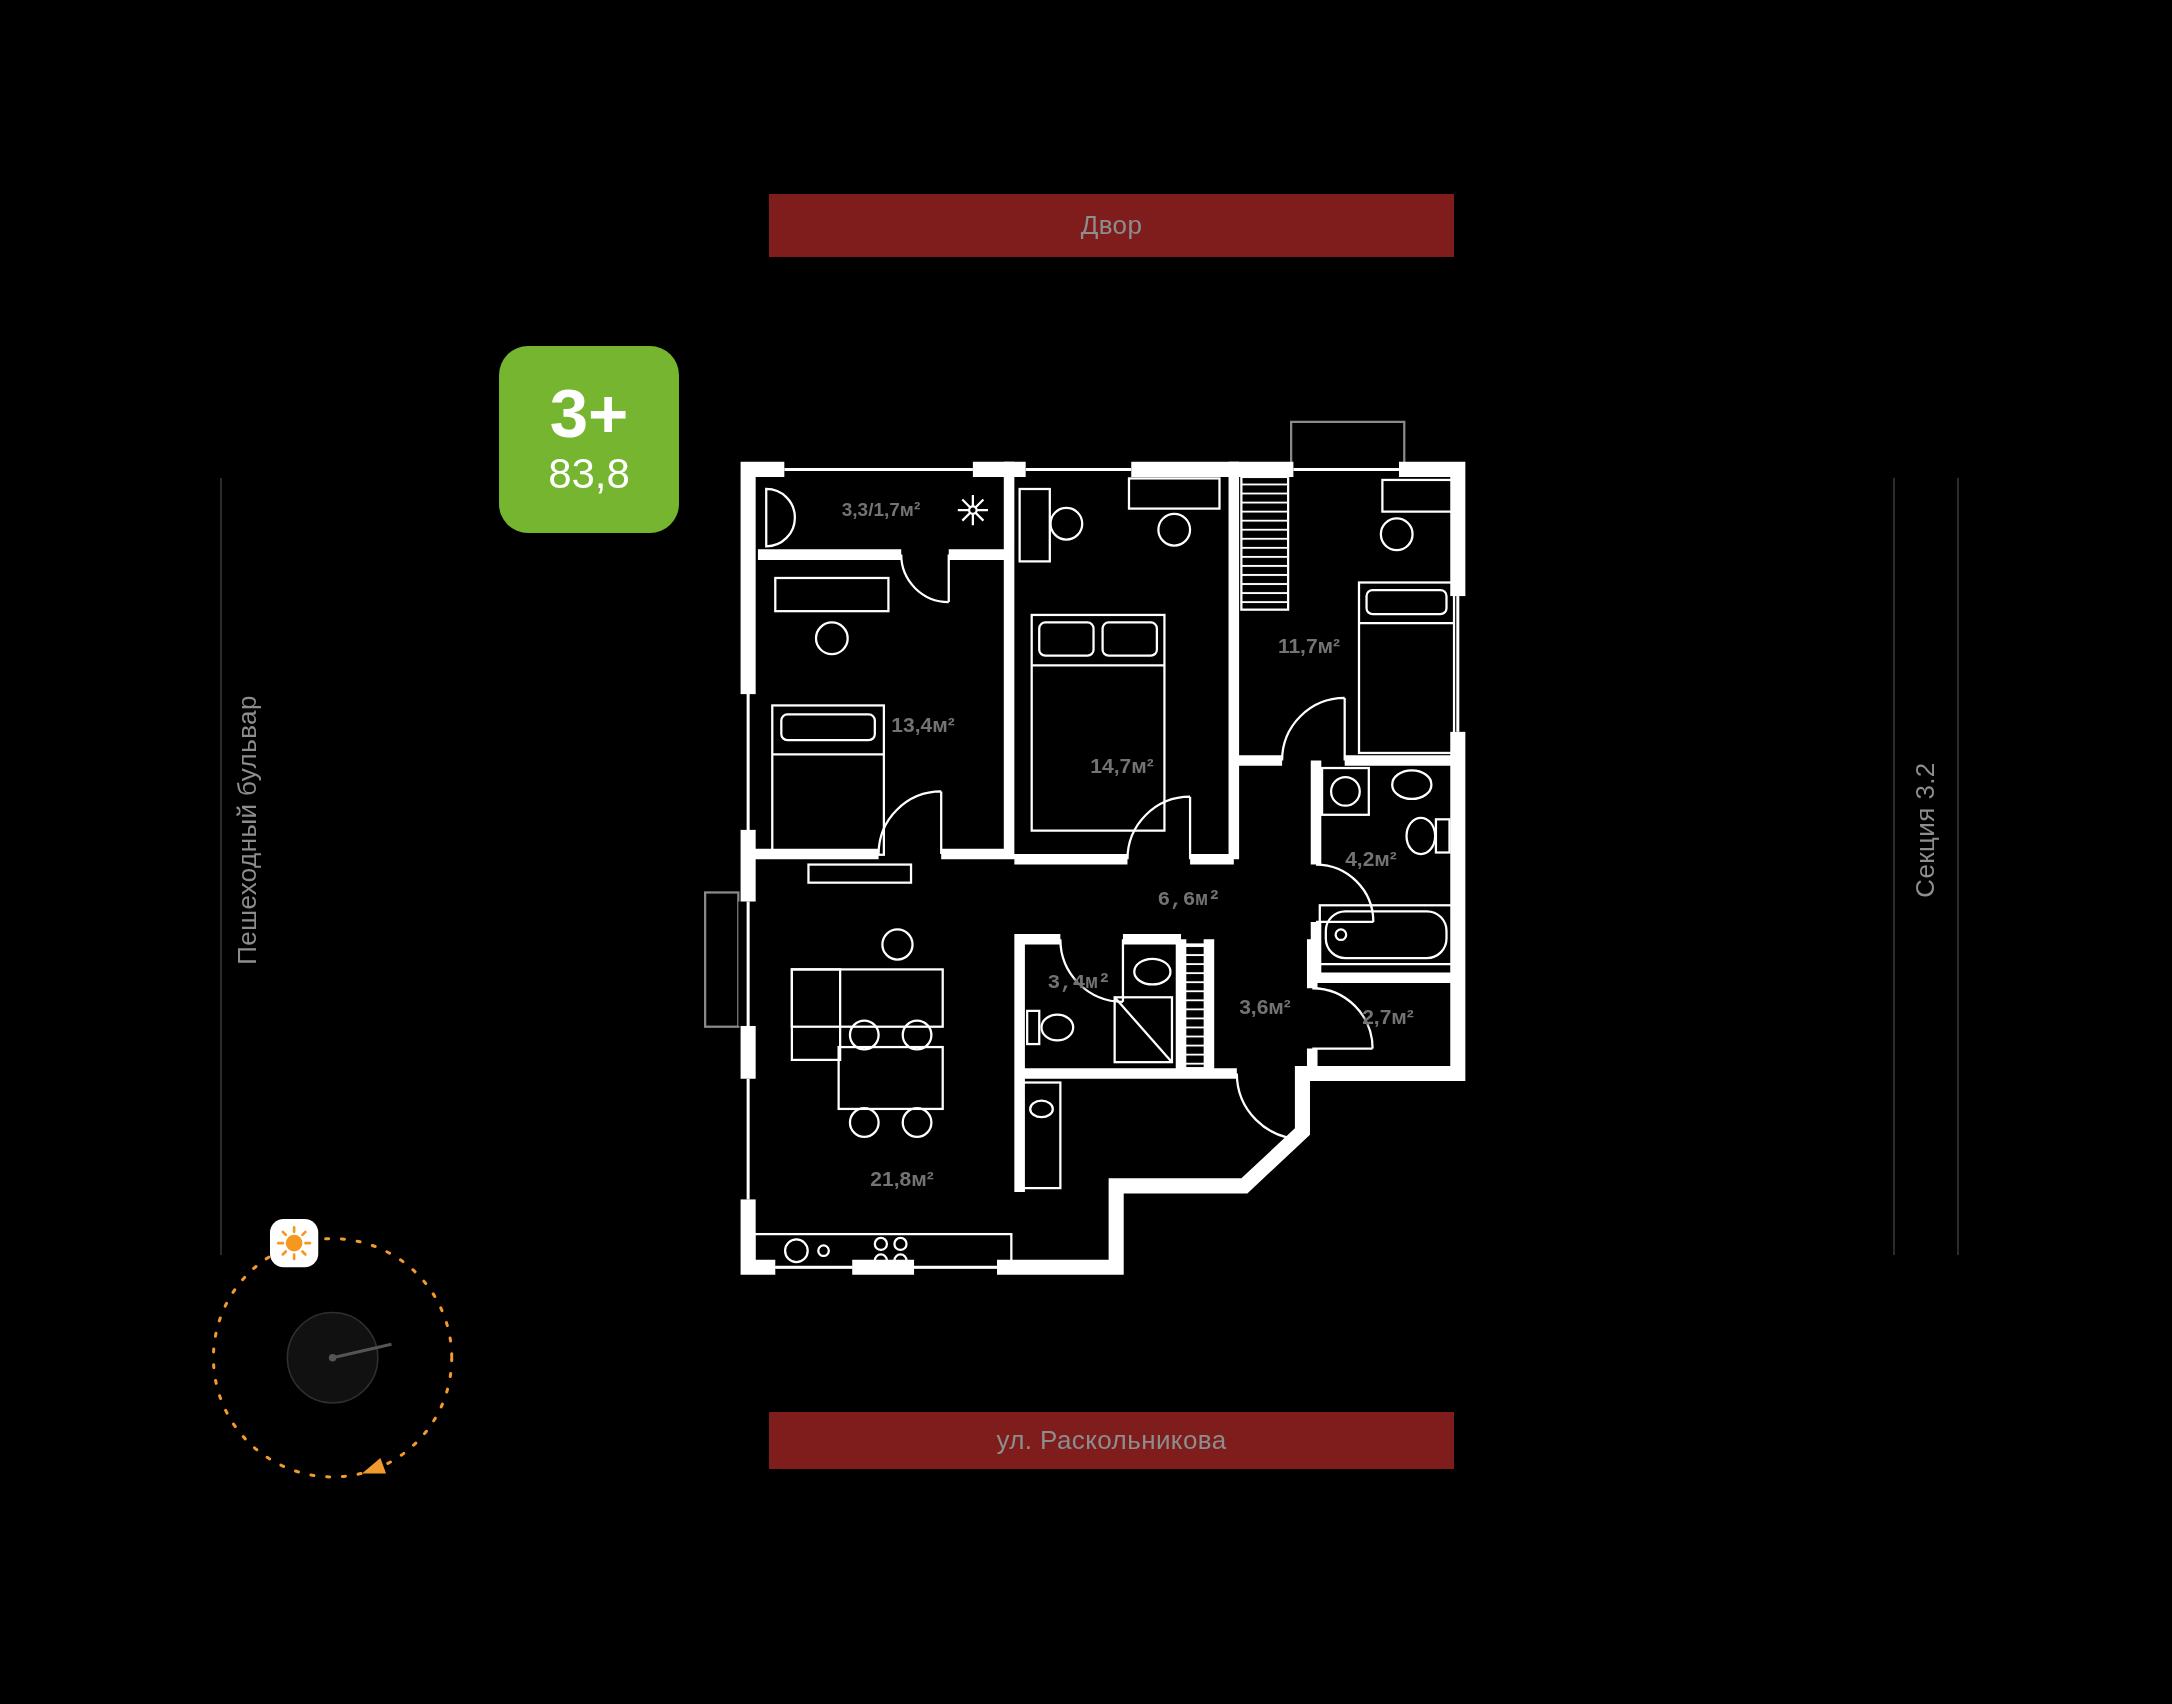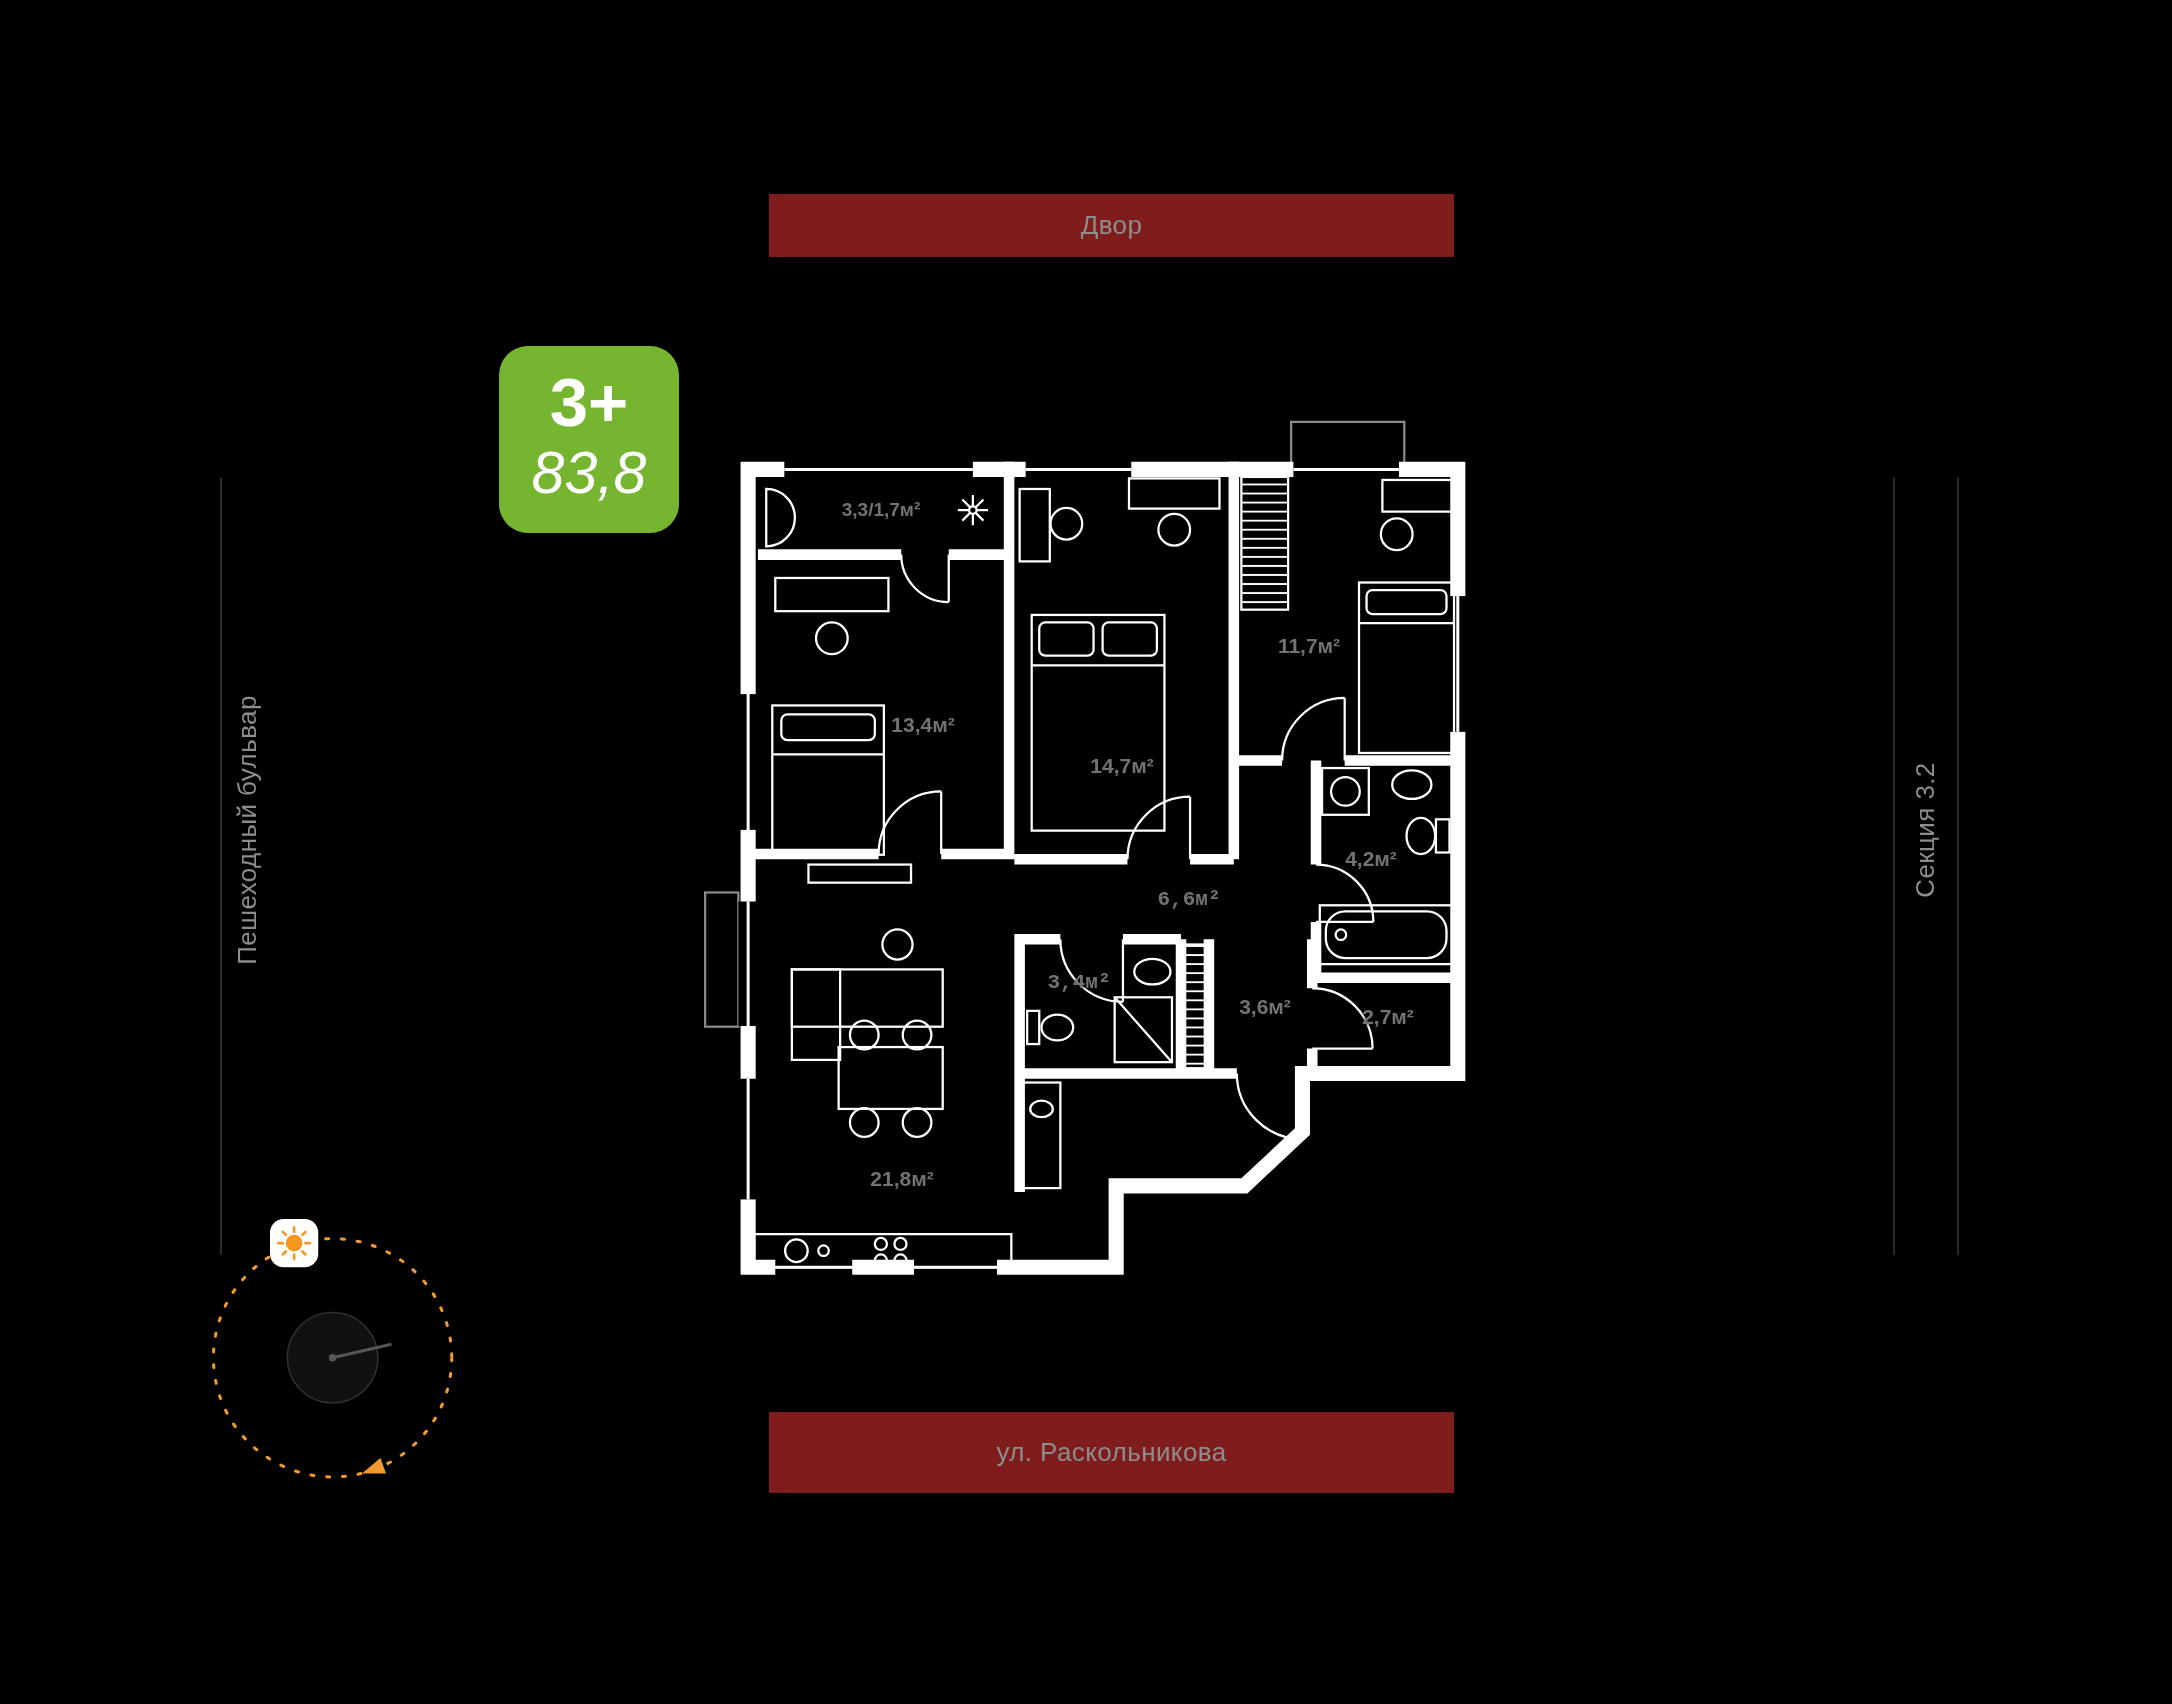--- a/index.html
+++ b/index.html
@@ -6,32 +6,32 @@
   body{width:2172px;height:1705px;position:relative;overflow:hidden;
        font-family:"Liberation Sans", sans-serif;}
   .abs{position:absolute;}
   .strip{background:#7f1d1d;display:flex;align-items:center;justify-content:center;}
   .street-text{color:#8d8d8d;font-size:26px;letter-spacing:0.4px;white-space:nowrap;}
   .street-v{transform:translate(-50%,-50%) rotate(-90deg);transform-origin:center;}
   .vline{width:2.3px;background:#2b2b2b;}
   .badge{background:#75b52f;border-radius:29px;display:flex;flex-direction:column;
          align-items:center;justify-content:center;color:#fff;}
   .badge-rooms{font-size:69px;font-weight:700;line-height:1;}
-  .badge-area{font-size:59px;font-weight:400;line-height:1.25;font-style:italic;}
+  .badge-area{font-size:42px;font-weight:400;line-height:1.25;}
   .room-label{color:#737373;font-weight:700;font-size:21px;white-space:nowrap;
               transform:translate(-50%,-50%);text-shadow:0 0 4.5px #000;}
   .room-label.small{font-size:19px;}
 </style>
 </head>
 <body>
 
 <div class="abs strip" style="left:769px;top:194px;width:685px;height:63px;">
   <span class="street-text">Двор</span>
 </div>
-<div class="abs strip" style="left:769px;top:1412px;width:685px;height:81px;">
+<div class="abs strip" style="left:769px;top:1412px;width:685px;height:57px;">
   <span class="street-text">ул. Раскольникова</span>
 </div>
 
 <div class="abs vline" style="left:220px;top:478px;height:777px;"></div>
 <div class="abs vline" style="left:1893px;top:478px;height:777px;"></div>
 <div class="abs vline" style="left:1957px;top:478px;height:777px;"></div>
 
 <div class="abs street-text street-v" style="left:247px;top:830px;">Пешеходный бульвар</div>
 <div class="abs street-text street-v" style="left:1925px;top:830px;">Секция 3.2</div>
 

